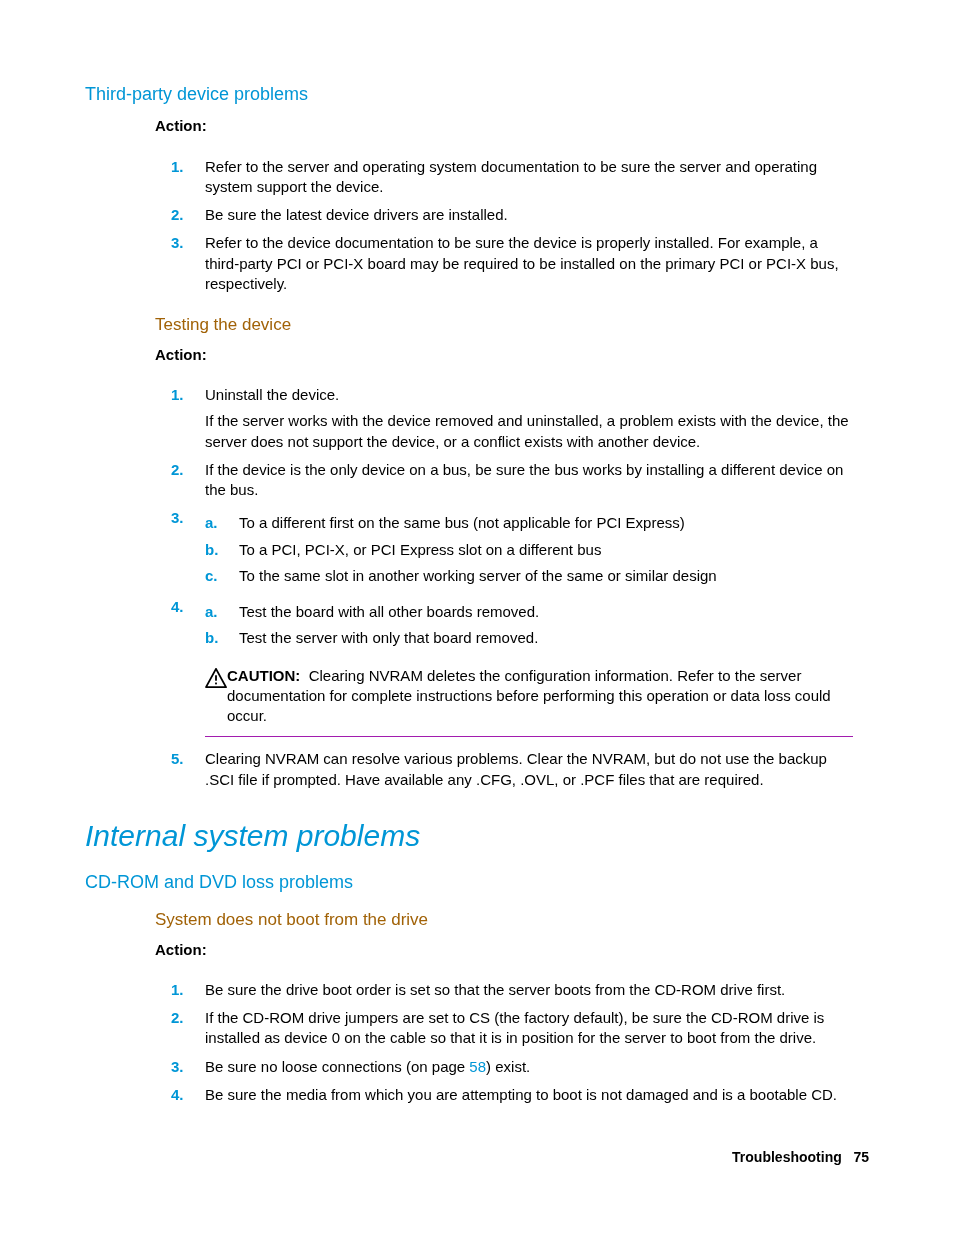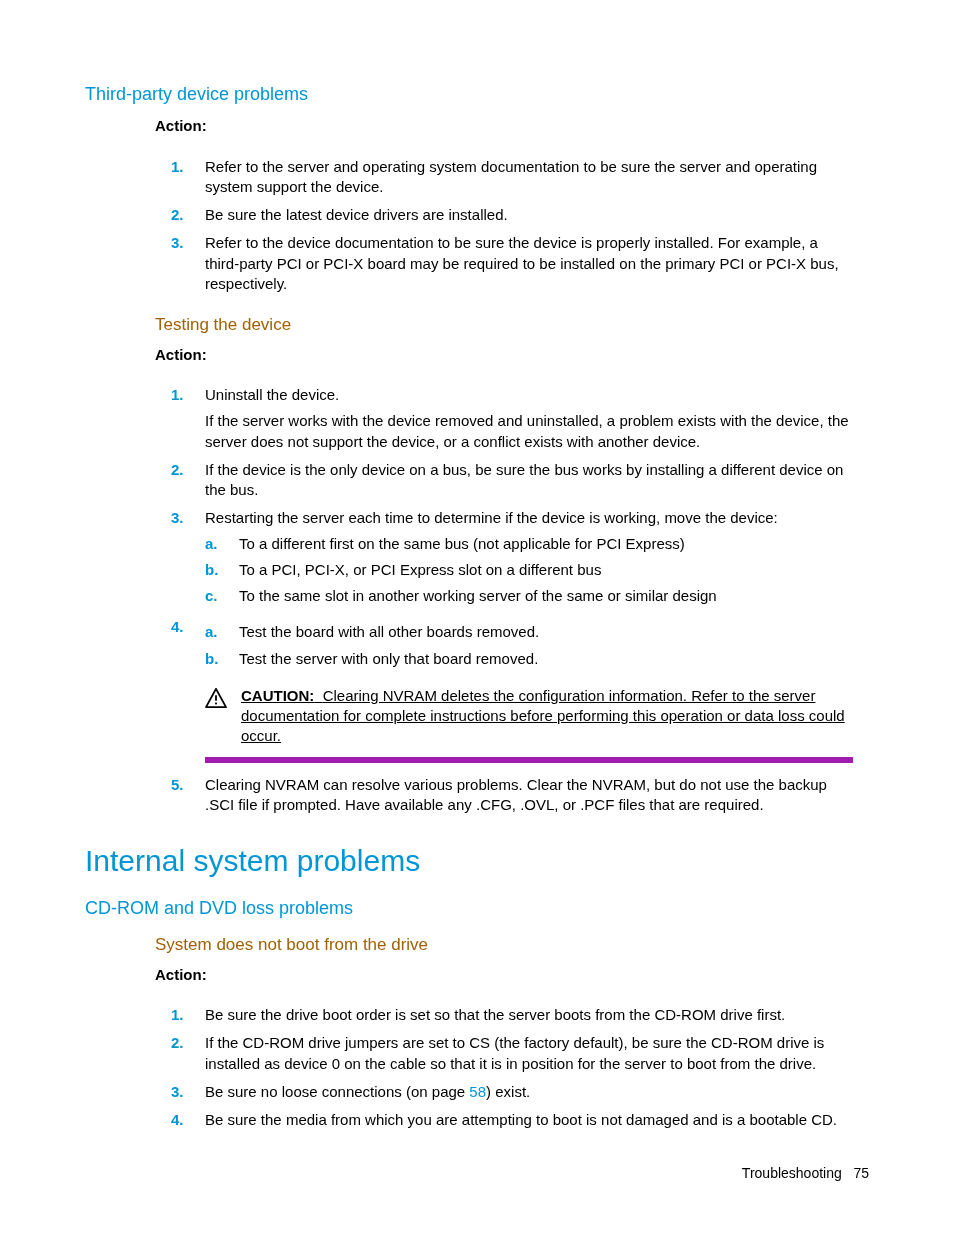--- a/index.html
+++ b/index.html
@@ -17,20 +17,21 @@
     color:#0096d6;
     font-size:18px;
     font-weight:300;
     margin:0 0 10px 0;
   }
   .h1{
     color:#0096d6;
     font-size:30px;
     font-weight:300;
     margin:22px 0 14px 0;
+    font-style:italic;
   }
   .h3{
     color:#a16207;
     font-size:17px;
     font-weight:400;
     margin:14px 0 8px 0;
     padding-left:70px;
   }
   .action{
     font-weight:700;
@@ -67,34 +68,33 @@
   }
   ol.alpha>li::before{
     content:counter(la,lower-alpha)".";
     position:absolute;left:0;top:3px;
     color:#0096d6;font-weight:700;
     width:28px;
   }
   .para{margin:6px 0 0 0;}
   .caution{
     display:flex;
-    gap:14px;
     margin:10px 0 4px 0;
-    border-bottom:6px solid #a21caf;
+    border-bottom:1px solid #a21caf;
     padding:4px 0 10px 0;
-    text-decoration:underline;
   }
   .caution .icon{flex:0 0 auto;width:22px;height:20px;margin-top:2px;}
   .caution-body{flex:1 1 auto;}
   .caution-label{font-weight:700;}
   .link{color:#0096d6;}
   .footer{
     position:absolute;
-    right:85px;bottom:52px;
+    right:85px;bottom:68px;
     font-size:14px;
+    font-weight:bold;
   }
 </style>
 </head>
 <body>
 
 <div class="h2">Third-party device problems</div>
 <div class="action"><span>Action:</span></div>
 <ol class="num">
   <li><span>Refer to the server and operating system documentation to be sure the server and operating system support the device.</span></li>
   <li><span>Be sure the latest device drivers are installed.</span></li>
@@ -103,21 +103,20 @@
 
 <div class="h3">Testing the device</div>
 <div class="action"><span>Action:</span></div>
 <ol class="num">
   <li>
     <span>Uninstall the device.</span>
     <div class="para">If the server works with the device removed and uninstalled, a problem exists with the device, the server does not support the device, or a conflict exists with another device.</div>
   </li>
   <li><span>If the device is the only device on a bus, be sure the bus works by installing a different device on the bus.</span></li>
   <li>
-    <span>Restarting the server each time to determine if the device is working, move the device:</span>
     <ol class="alpha">
       <li><span>To a different first on the same bus (not applicable for PCI Express)</span></li>
       <li><span>To a PCI, PCI-X, or PCI Express slot on a different bus</span></li>
       <li><span>To the same slot in another working server of the same or similar design</span></li>
     </ol>
   </li>
   <li>
     <ol class="alpha">
       <li><span>Test the board with all other boards removed.</span></li>
       <li><span>Test the server with only that board removed.</span></li>

